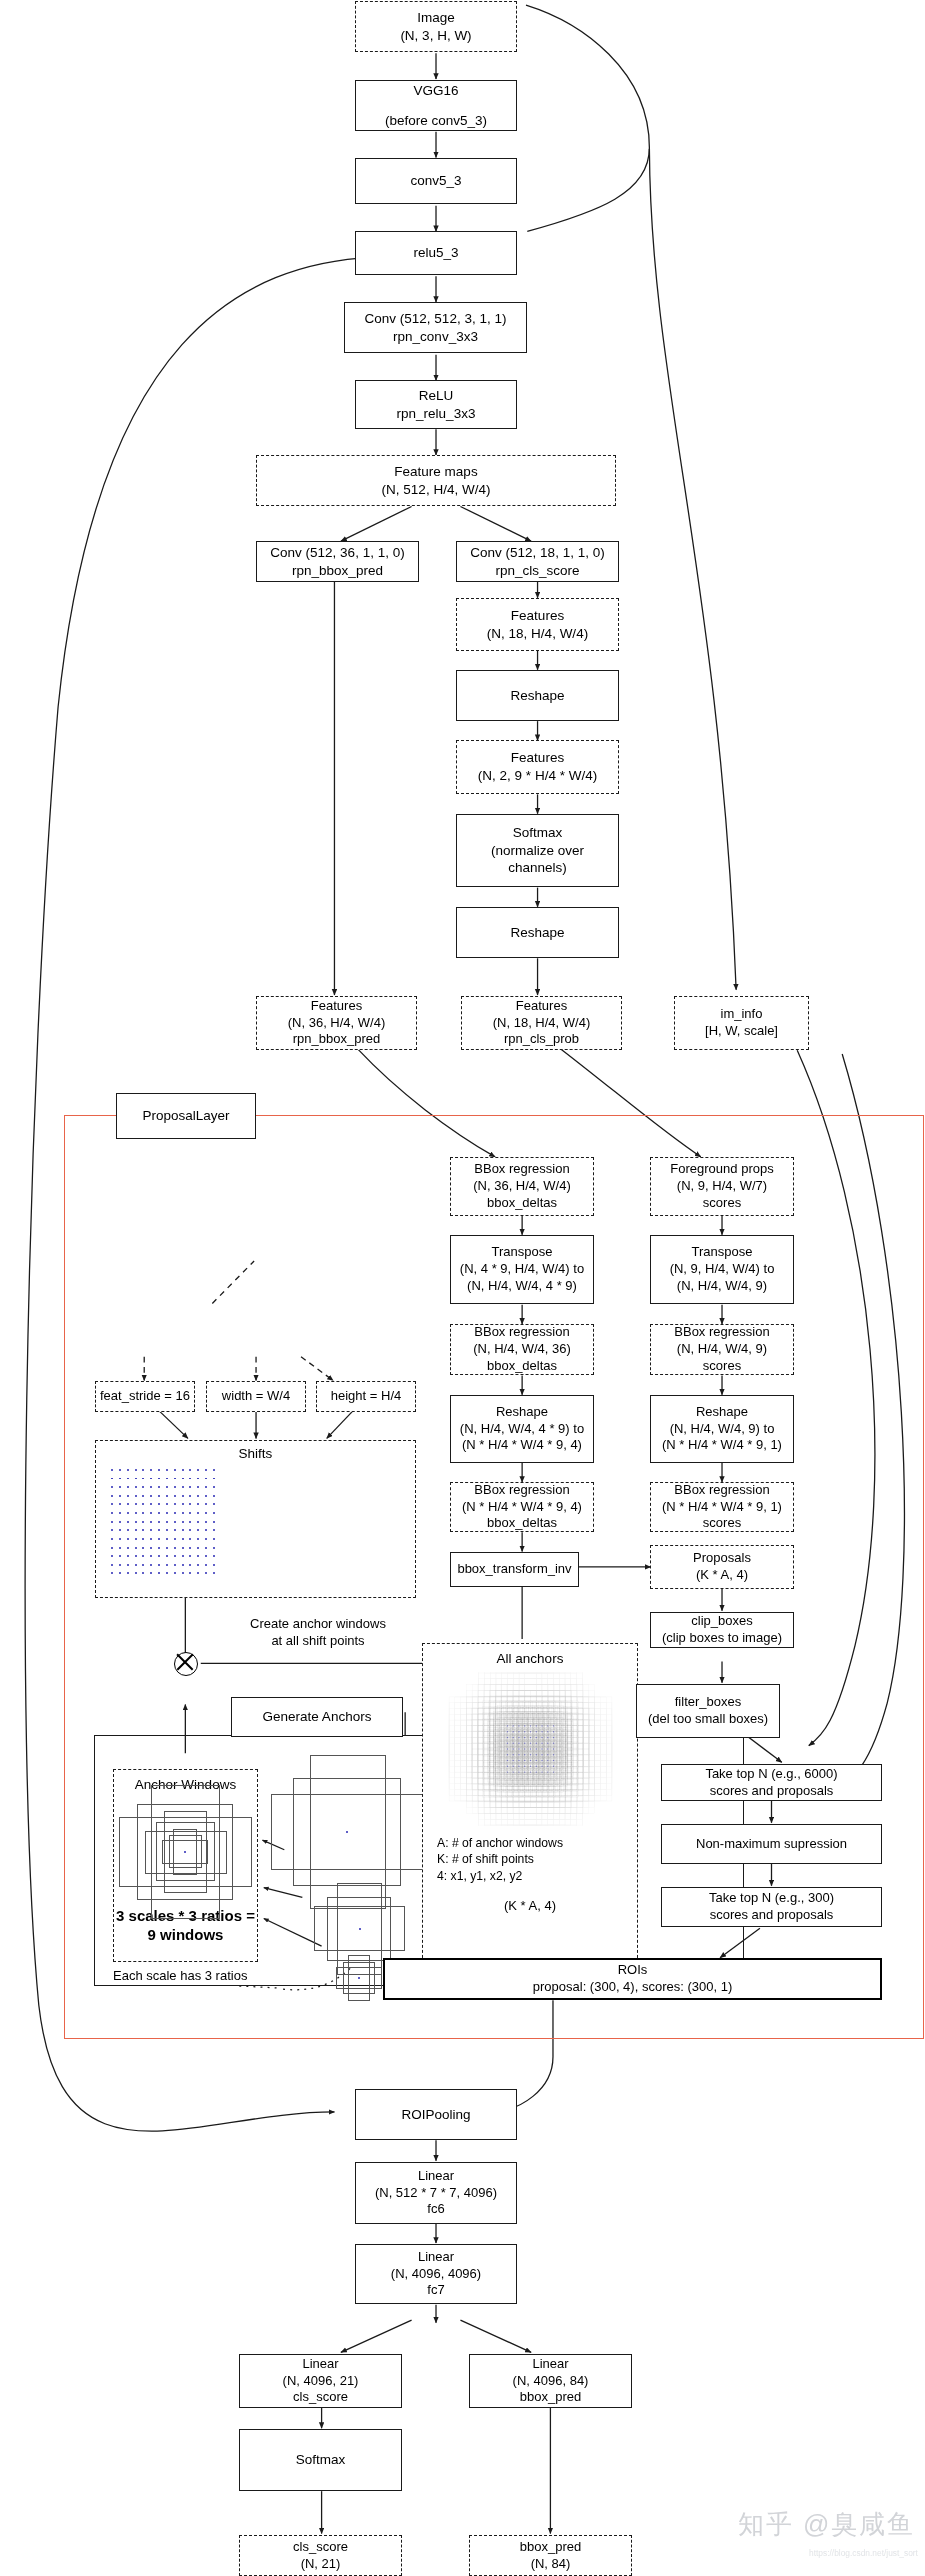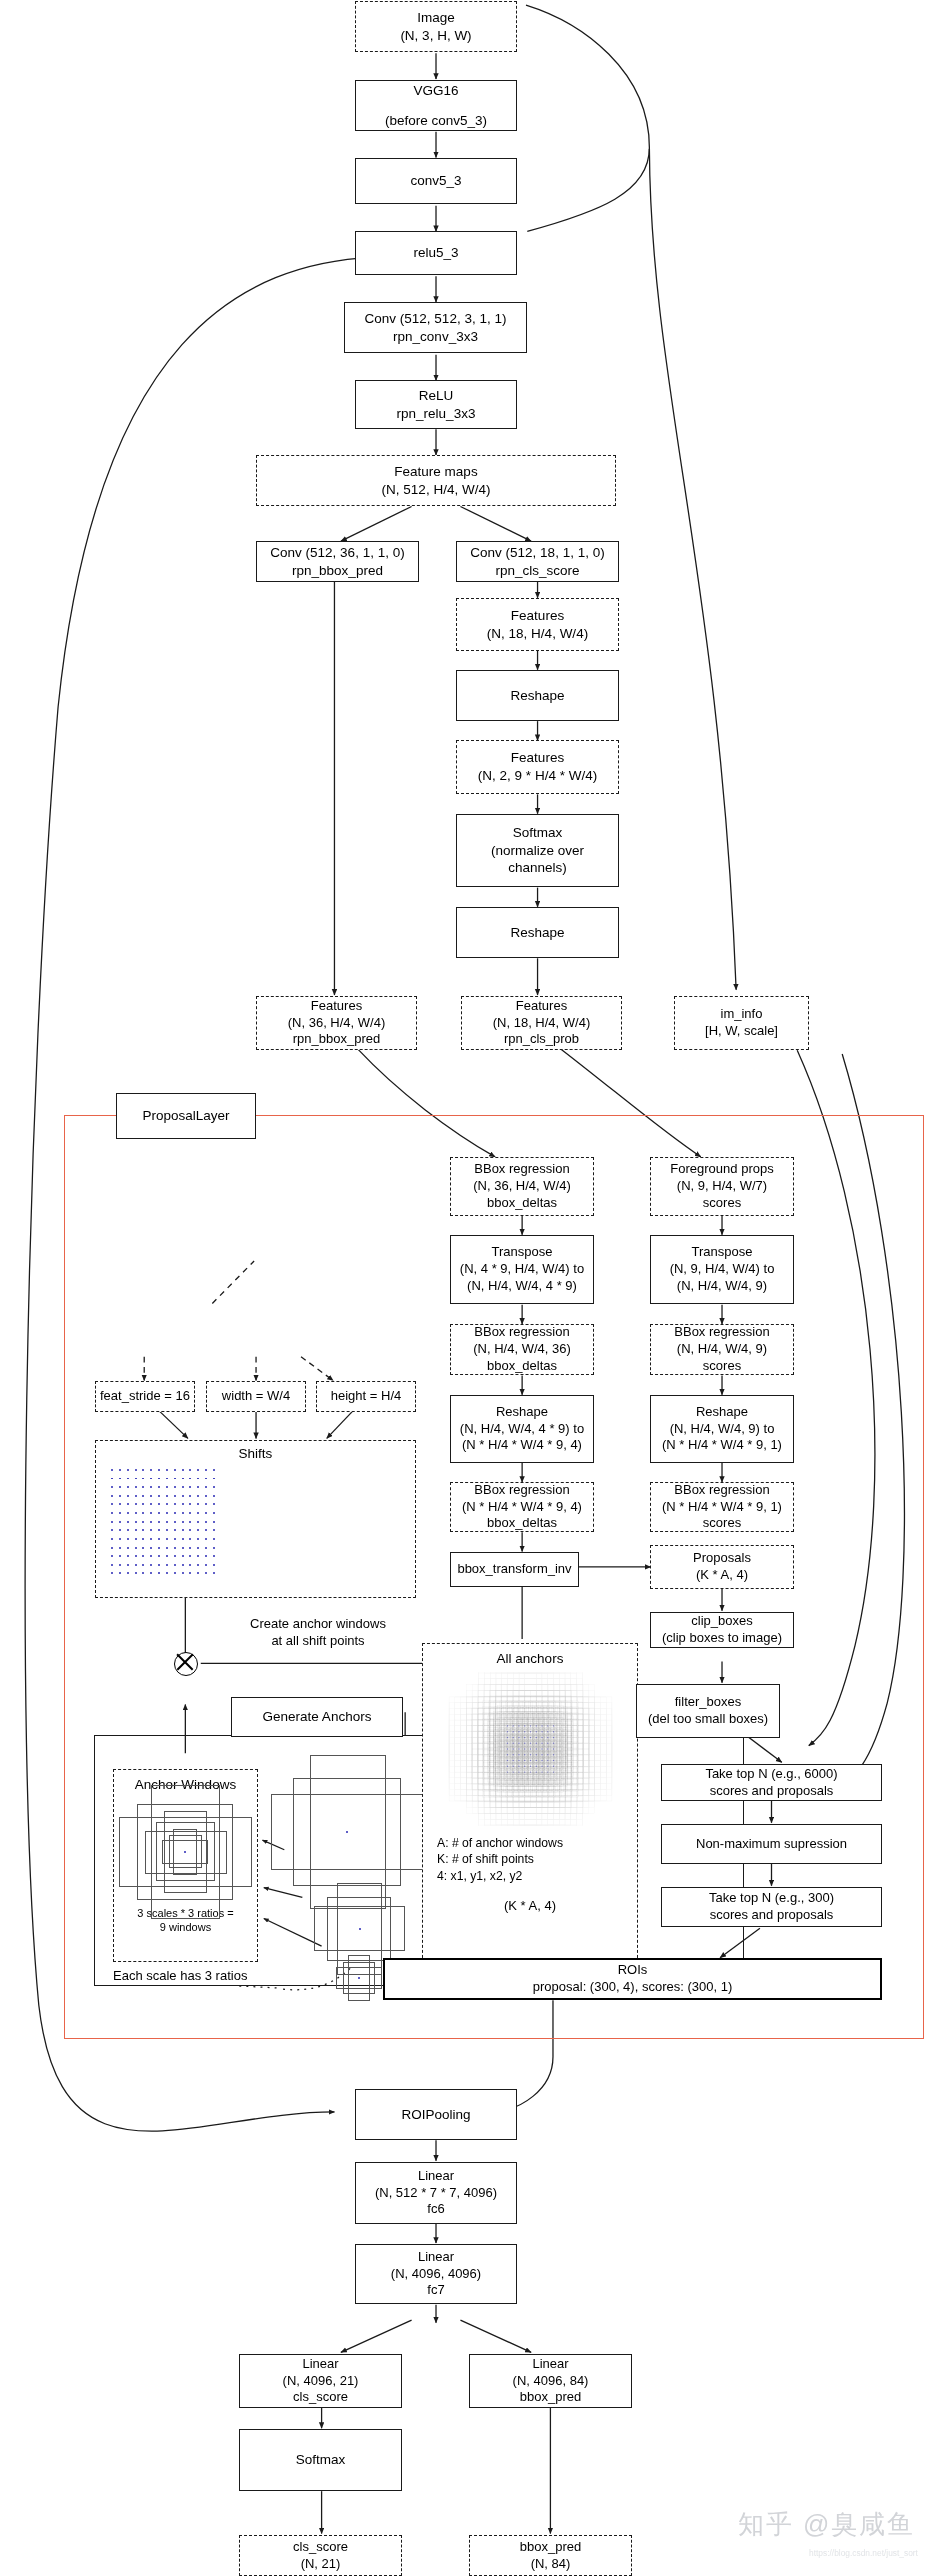--- a/index.html
+++ b/index.html
@@ -10,21 +10,21 @@
   .node{position:absolute;box-sizing:border-box;display:flex;flex-direction:column;
         align-items:center;justify-content:center;text-align:center;background:#fff;
         line-height:1.30;}
   .solid{border:1px solid #1a1a1a;}
   .dashed{border:1.2px dashed #1a1a1a;}
   .thick{border:2.6px solid #000;}
   .redbox{position:absolute;box-sizing:border-box;border:1px solid #e8644a;background:transparent;}
   .plainbox{position:absolute;box-sizing:border-box;border:1px solid #1a1a1a;background:transparent;}
   .lbl{position:absolute;text-align:center;line-height:1.30;background:transparent;}
   .ln{display:block;white-space:nowrap;}
-  .f19{font-size:11px;}
+  .f19{font-size:15px;font-weight:bold;}
   .f20{font-size:13px;}
   .f21{font-size:13.5px;}
   .note{position:absolute;box-sizing:border-box;border:1.2px dashed #1a1a1a;background:#fff;
         text-align:left;font-size:12.2px;line-height:1.32;padding:4.5px 6.4px 5.1px 6.4px;}
   .note .hd{display:block;text-align:center;font-weight:bold;margin-bottom:1.3px;}
   .note .bd{display:block;}
   .shiftsbox{position:absolute;box-sizing:border-box;border:1.2px dashed #1a1a1a;background:#fff;}
   .shifts-title{position:absolute;width:100%;text-align:center;font-size:13.5px;top:4.5px;left:0;}
   .dotgrid{position:absolute;}
   .dotgrid i{position:absolute;width:1.9px;height:1.9px;background:#2b2bb5;border-radius:50%;}

